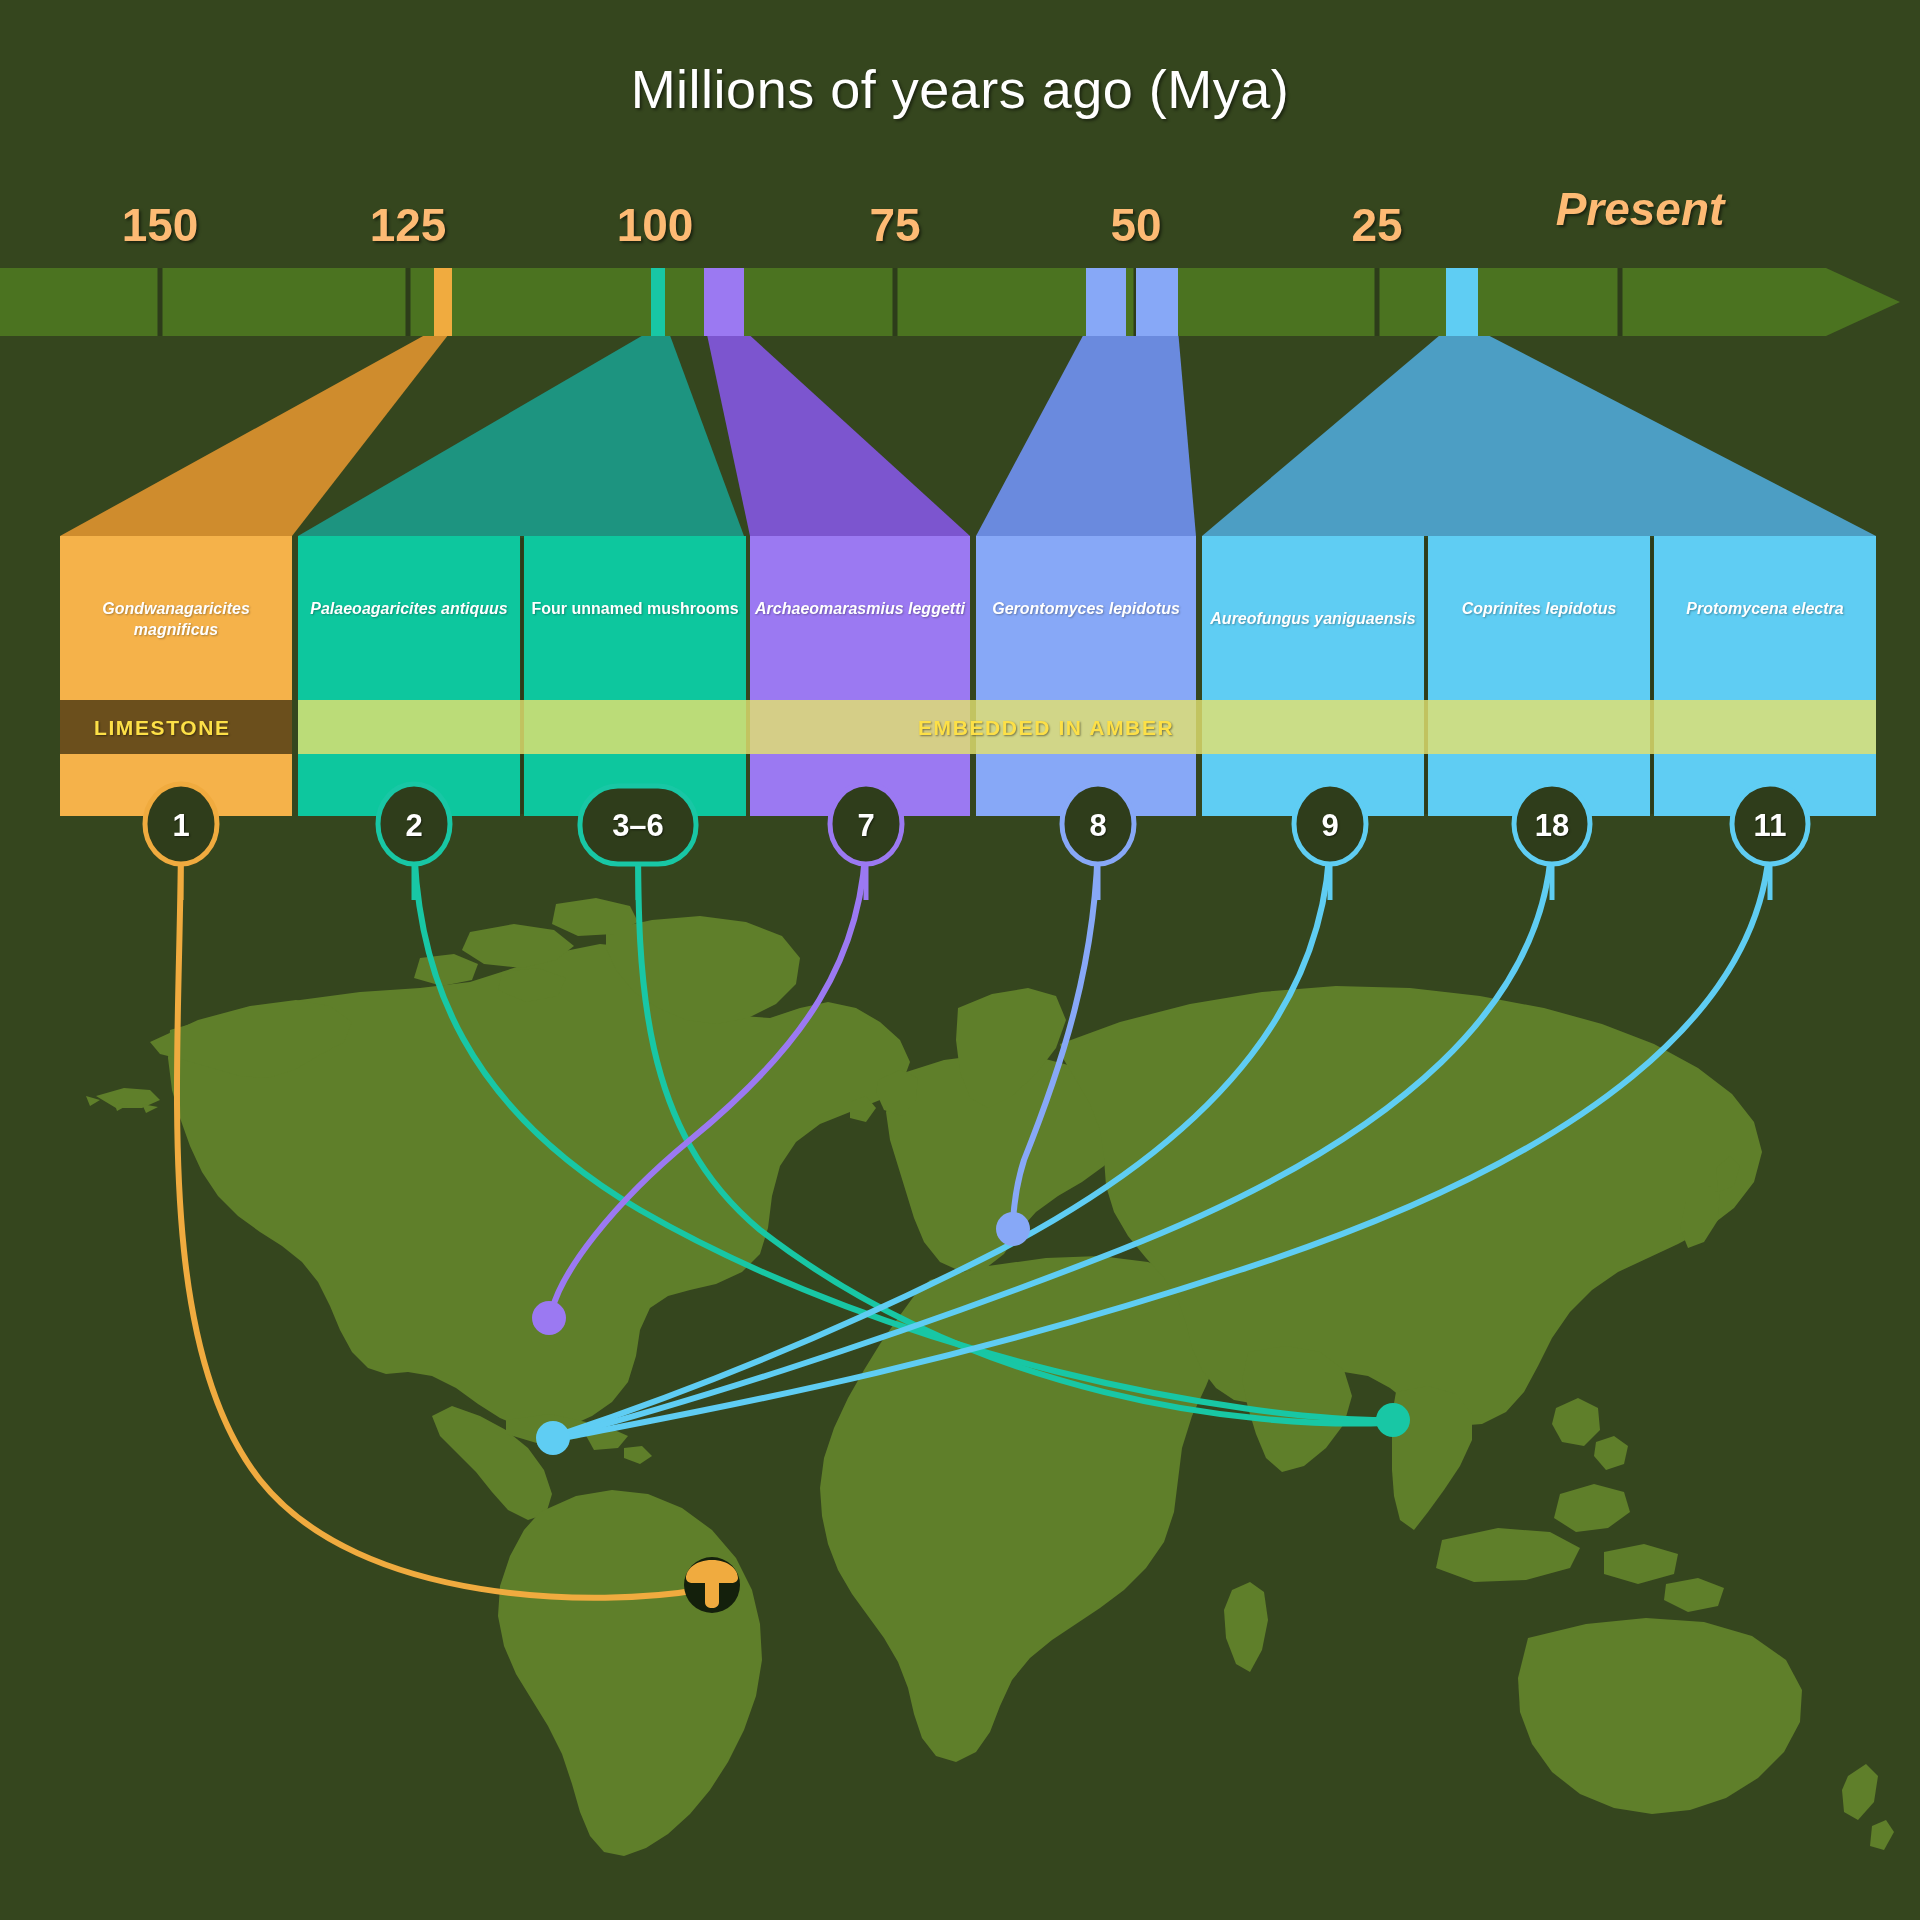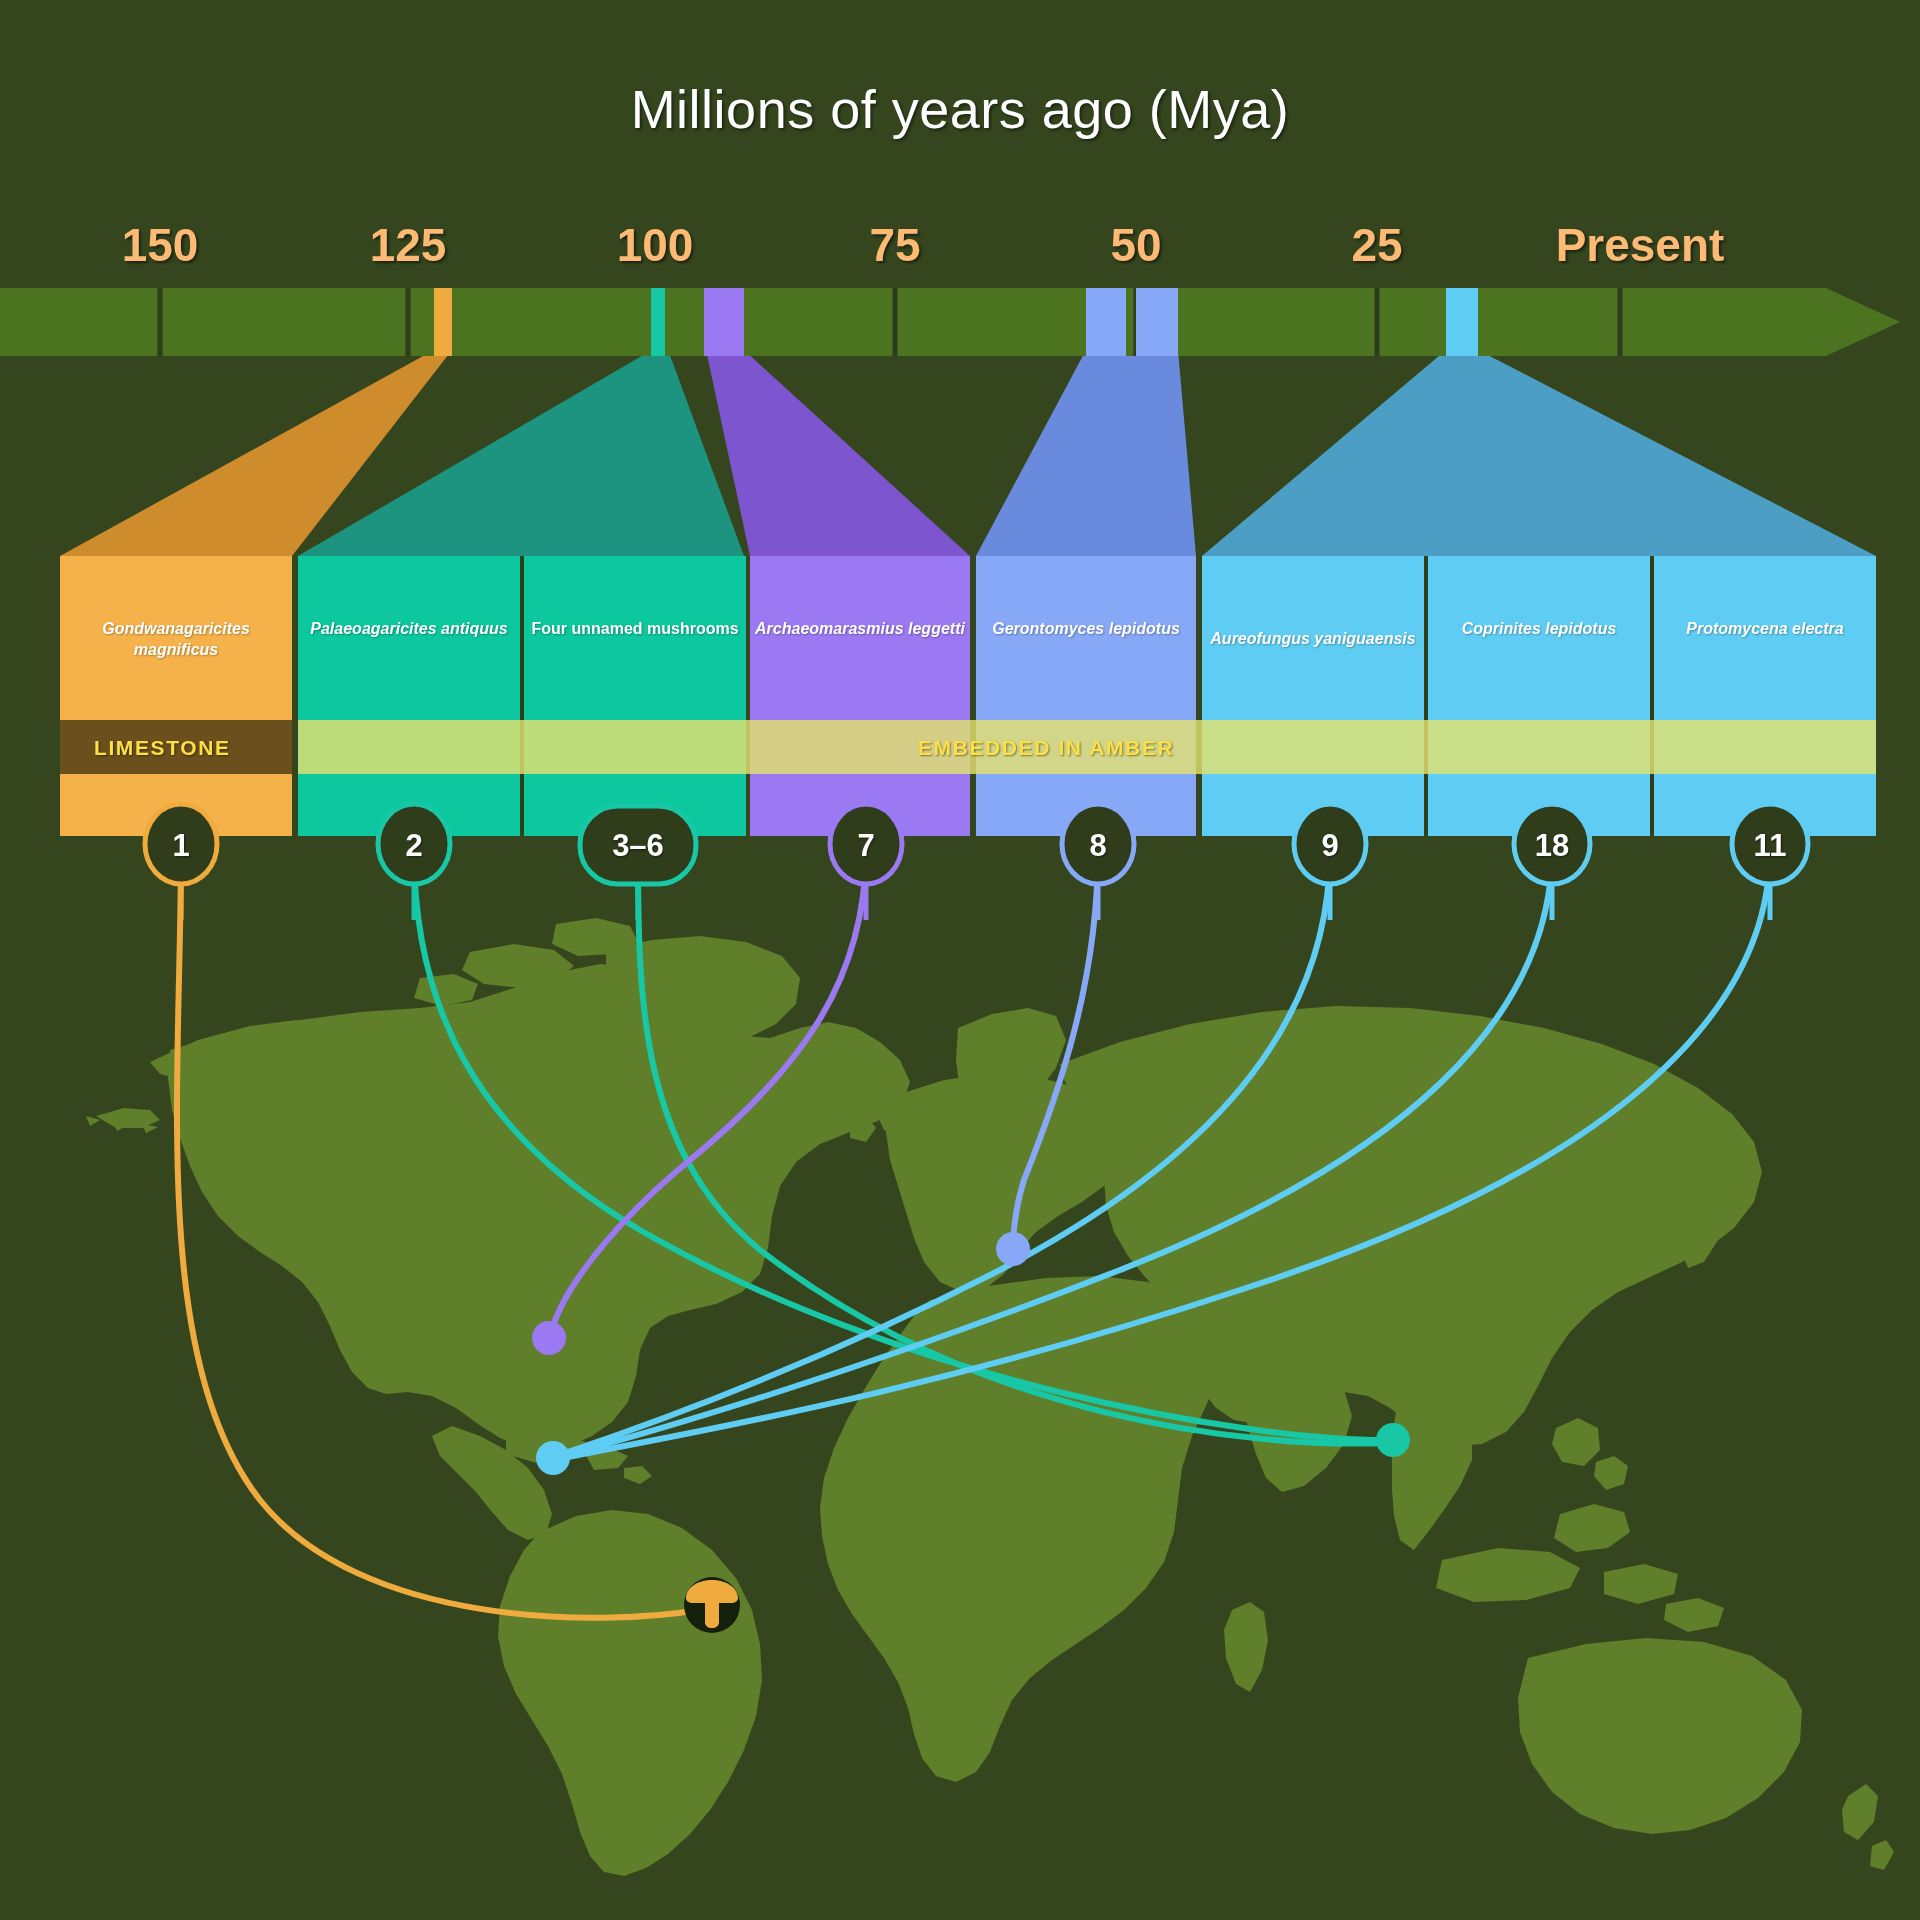--- a/index.html
+++ b/index.html
@@ -3,21 +3,21 @@
 <meta charset="utf-8">
 <style>
   html,body{margin:0;padding:0;}
   body{
     width:1920px;height:1920px;
     background:#35461e;
     font-family:"Liberation Sans", sans-serif;
     overflow:hidden;
     position:relative;
   }
-  #stage{position:absolute;inset:0;width:1920px;height:1368px;margin-top:20px;}
+  #stage{position:absolute;inset:0;width:1920px;height:1368px;}
   svg#art{position:absolute;left:0;top:0;width:1920px;height:1920px;}
 
   .hdr-title{
     position:absolute;left:0;top:58px;width:1920px;
     text-align:center;color:#ffffff;
     font-size:54px;font-weight:400;letter-spacing:0.5px;
     text-shadow:2px 2px 3px rgba(0,0,0,.45);
   }
   .tick-lbl{
     position:absolute;color:#fdba74;font-size:46px;font-weight:700;
@@ -274,21 +274,21 @@
   </svg>
 
   <div class="hdr-title">Millions of years ago (Mya)</div>
 
   <div class="tick-lbl" style="left:160px;top:198px;">150</div>
   <div class="tick-lbl" style="left:408px;top:198px;">125</div>
   <div class="tick-lbl" style="left:655px;top:198px;">100</div>
   <div class="tick-lbl" style="left:895px;top:198px;">75</div>
   <div class="tick-lbl" style="left:1136px;top:198px;">50</div>
   <div class="tick-lbl" style="left:1377px;top:198px;">25</div>
-  <div class="tick-lbl" style="left:1640px;top:198px;">Present</div>
+  <div class="tick-lbl" style="left:1640px;top:182px;font-style:italic;">Present</div>
 
   <div class="card-name ital" style="left:62px;top:598px;width:228px;">Gondwanagaricites magnificus</div>
   <div class="card-name ital" style="left:300px;top:598px;width:218px;">Palaeoagaricites antiquus</div>
   <div class="card-name" style="left:526px;top:598px;width:218px;">Four unnamed mushrooms</div>
   <div class="card-name ital" style="left:752px;top:598px;width:216px;">Archaeomarasmius leggetti</div>
   <div class="card-name ital" style="left:978px;top:598px;width:216px;text-align:center;">Gerontomyces lepidotus</div>
   <div class="card-name ital" style="left:1204px;top:608px;width:218px;">Aureofungus yaniguaensis</div>
   <div class="card-name ital" style="left:1430px;top:598px;width:218px;">Coprinites lepidotus</div>
   <div class="card-name ital" style="left:1656px;top:598px;width:218px;">Protomycena electra</div>
 

